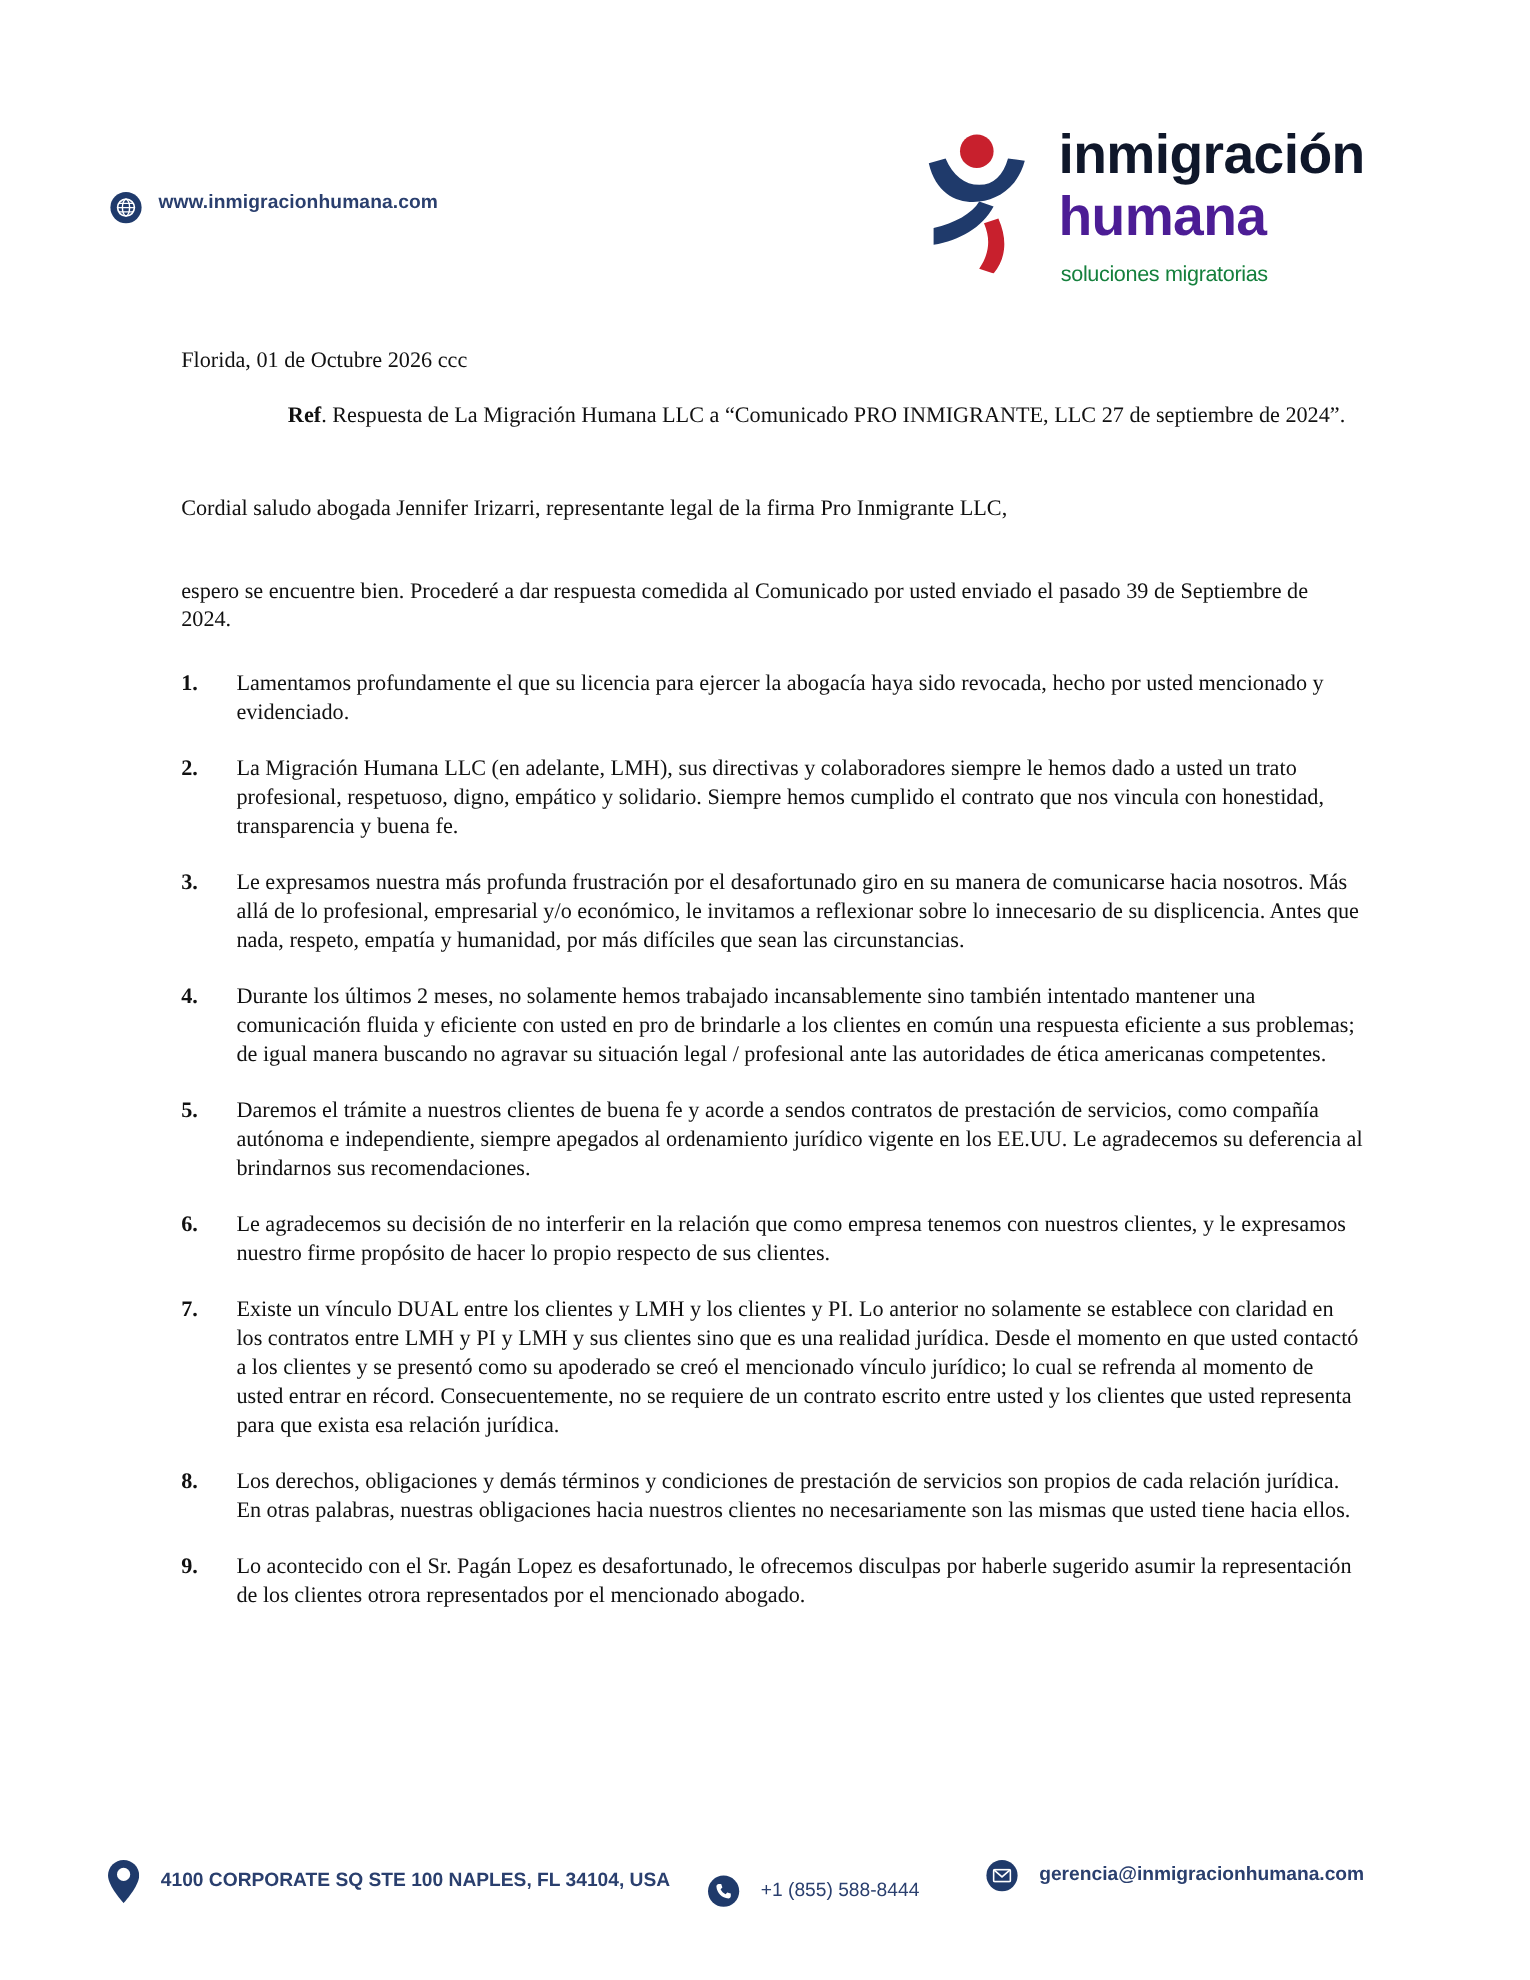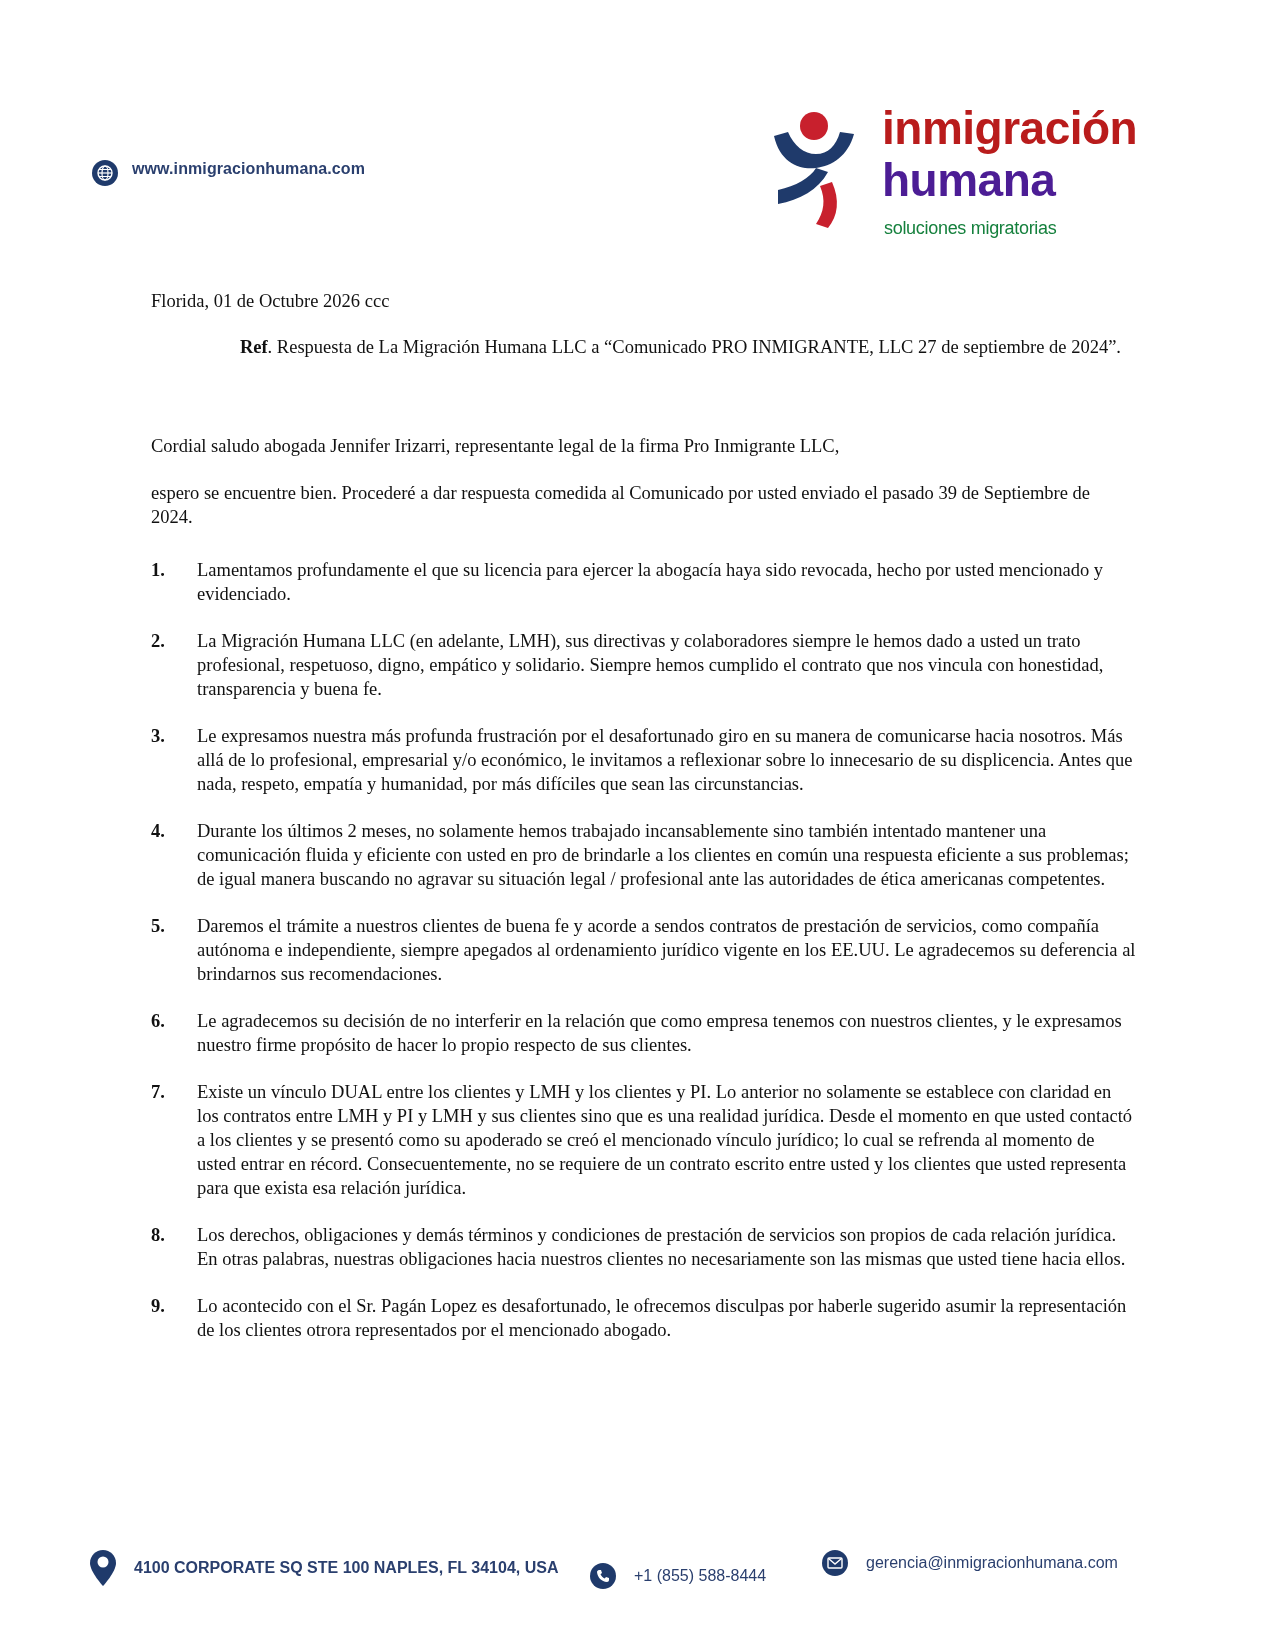--- a/index.html
+++ b/index.html
@@ -5,39 +5,39 @@
     html, body { margin: 0; padding: 0; background: #ffffff; }
     body { width: 1275px; height: 1650px; position: relative; overflow: hidden; font-family: "Liberation Serif", serif; color: #111; }
     .page { position: absolute; left: 0; top: 0; width: 1275px; height: 1650px; }
 
     .web { position: absolute; left: 92px; top: 160px; display: flex; align-items: flex-start; gap: 14px; }
     .web .globe { width: 26px; height: 26px; border-radius: 50%; background: #1f3a6b; display: flex; align-items: center; justify-content: center; }
     .web .url { font-family: "Liberation Sans", sans-serif; font-weight: bold; font-size: 16px; color: #2a3f6e; letter-spacing: 0.1px; }
 
     .logo { position: absolute; left: 770px; top: 108px; width: 400px; height: 135px; }
     .logo .mark { position: absolute; left: 0; top: 0; width: 92px; height: 120px; }
-    .logo .t1 { position: absolute; left: 112px; top: -6px; font-family: "Liberation Sans", sans-serif; font-weight: bold; font-size: 46px; color: #b91c1c; line-height: 52px; letter-spacing: -0.5px; }
+    .logo .t1 { position: absolute; left: 112px; top: -6px; font-family: "Liberation Sans", sans-serif; font-weight: bold; font-size: 46px; color: #0f172a; line-height: 52px; letter-spacing: -0.5px; }
     .logo .t2 { position: absolute; left: 112px; top: 46px; font-family: "Liberation Sans", sans-serif; font-weight: bold; font-size: 46px; color: #4c1d95; line-height: 52px; letter-spacing: -0.5px; }
     .logo .t3 { position: absolute; left: 114px; top: 110px; font-family: "Liberation Sans", sans-serif; font-size: 18px; color: #15803d; letter-spacing: -0.3px; }
     .date { position: absolute; left: 151px; top: 270px; }
     .ref { position: absolute; left: 151px; top: 316px; width: 970px; text-align: right; }
-    .greet { position: absolute; left: 151px; top: 415px; }
+    .greet { position: absolute; left: 151px; top: 393px; }
     .intro { position: absolute; left: 151px; top: 462px; width: 970px; }
     .abs { font-size: 18.5px; line-height: 24px; }
 
     .list { position: absolute; left: 151px; top: 558px; width: 985px; }
     .item { display: flex; margin-bottom: 23px; font-size: 18.5px; line-height: 24px; }
     .item .num { width: 46px; flex: none; font-weight: bold; }
     .item .txt { flex: 1; }
 
     .footer { position: absolute; left: 90px; top: 1550px; width: 1100px; height: 40px; font-family: "Liberation Sans", sans-serif; font-weight: bold; color: #2a3f6e; font-size: 16px; }
     .footer .f { position: absolute; top: 0; display: flex; align-items: center; gap: 18px; }
     .ficon { width: 26px; height: 26px; border-radius: 50%; background: #1f3a6b; display: flex; align-items: center; justify-content: center; }
     .phone-txt, .mail-txt { font-weight: normal; }
-    .mail-txt { font-weight: normal; }
+    .mail-txt { font-weight: bold; }
   </style>
 </head>
 <body>
 
 <div class="page">
 
   <div class="web">
     <span class="globe">
       <svg width="18" height="18" viewBox="0 0 18 18">
           <circle cx="9" cy="9" r="7" fill="none" stroke="#fff" stroke-width="1.4"></circle>

